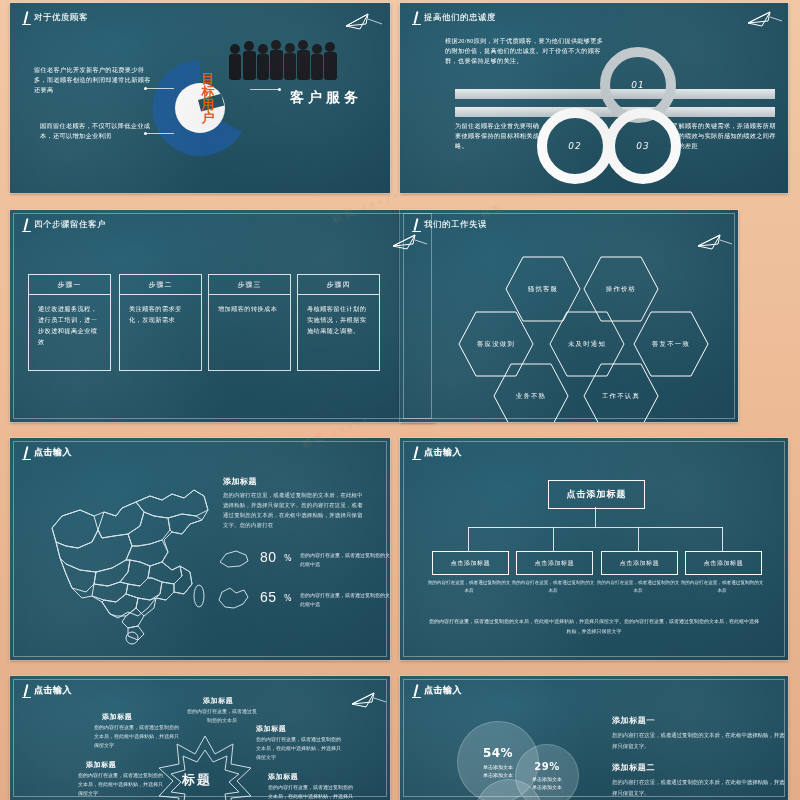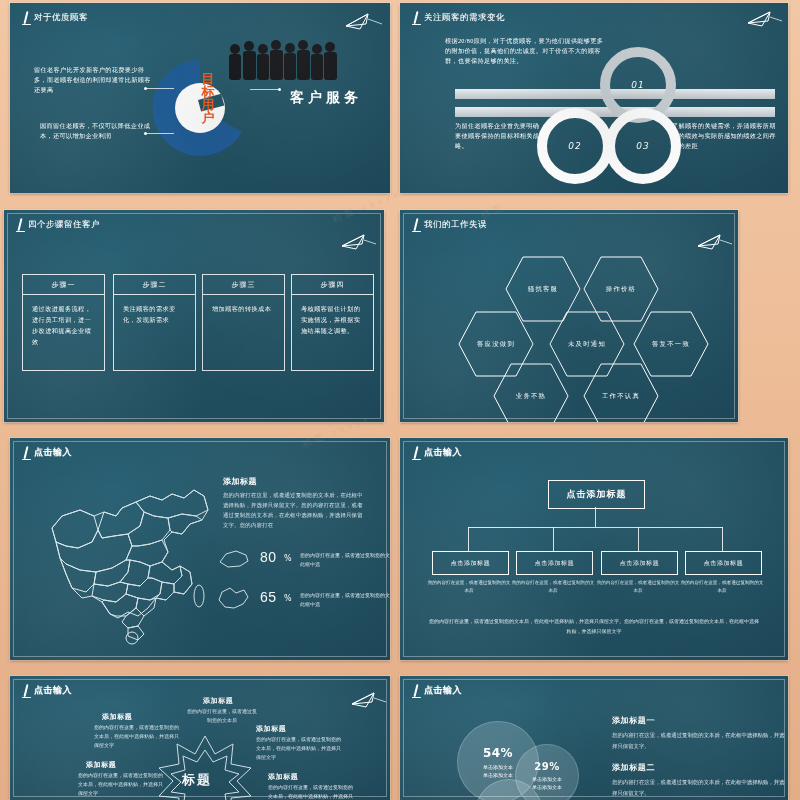--- a/index.html
+++ b/index.html
@@ -164,21 +164,21 @@
     <div class="dotline" style="left:136px;top:130px;width:28px;"></div>
     <div class="dot" style="left:134px;top:129px;"></div>
     <div class="dotline" style="left:240px;top:86px;width:30px;"></div>
     <div class="dot" style="left:268px;top:85px;"></div>
     <div class="s1-cs chalk" style="left:280px;top:86px;">客户服务</div>
   </div>
 
   <div class="slide" style="left:400px;top:3px;width:388px;height:190px;">
     <div class="hdr">
       <span class="tick"></span>
-      <span class="t chalk">关注顾客的需求变化</span>
+      <span class="t chalk">提高他们的忠诚度</span>
     </div>
     <div class="plane" style="right:6px;top:6px;">
       <svg width="62" height="20" viewBox="0 0 62 20">
         <path d="M28 14 L50 3 L42 17 Z" fill="none" stroke="#fff" stroke-width="1"></path>
         <path d="M28 14 L50 3 L48 12 Z" fill="none" stroke="#fff" stroke-width="1"></path>
         <path d="M50 8 L62 12" stroke="#fff" stroke-width=".7" fill="none"></path>
       </svg>
     </div>
 
     <div class="s2-bar" style="left:55px;top:86px;width:320px;"></div>
@@ -192,21 +192,21 @@
     </div>
     <div class="s2-ring" style="left:205px;top:105px;width:56px;height:56px;border:10px solid #ffffff;background:transparent;">
       <span class="s2-num">03</span>
     </div>
 
     <div class="s2-txt chalk" style="left:45px;top:33px;width:160px;">根据20/80原则，对于优质顾客，要为他们提供能够更多的附加价值，提高他们的忠诚度。对于价值不大的顾客群，也要保持足够的关注。</div>
     <div class="s2-txt chalk" style="left:55px;top:118px;width:88px;">为留住老顾客企业首先要明确要使顾客保持的目标和相关战略。</div>
     <div class="s2-txt chalk" style="left:272px;top:118px;width:105px;">了解顾客的关键需求，弄清顾客所期望的绩效与实际所感知的绩效之间存在的差距</div>
   </div>
 
-  <div class="slide inner-frame" style="left:4px;top:210px;width:380px;height:212px;">
+  <div class="slide inner-frame" style="left:10px;top:210px;width:380px;height:212px;padding-left:45px;">
     <div class="hdr">
       <span class="tick"></span>
       <span class="t chalk">四个步骤留住客户</span>
     </div>
     <div class="plane" style="right:8px;top:22px;">
       <svg width="60" height="20" viewBox="0 0 60 20">
         <path d="M26 14 L48 3 L40 17 Z" fill="none" stroke="#fff" stroke-width="1"></path>
         <path d="M26 14 L48 3 L46 12 Z" fill="none" stroke="#fff" stroke-width="1"></path>
         <path d="M48 8 L60 12" stroke="#fff" stroke-width=".7" fill="none"></path>
       </svg>

